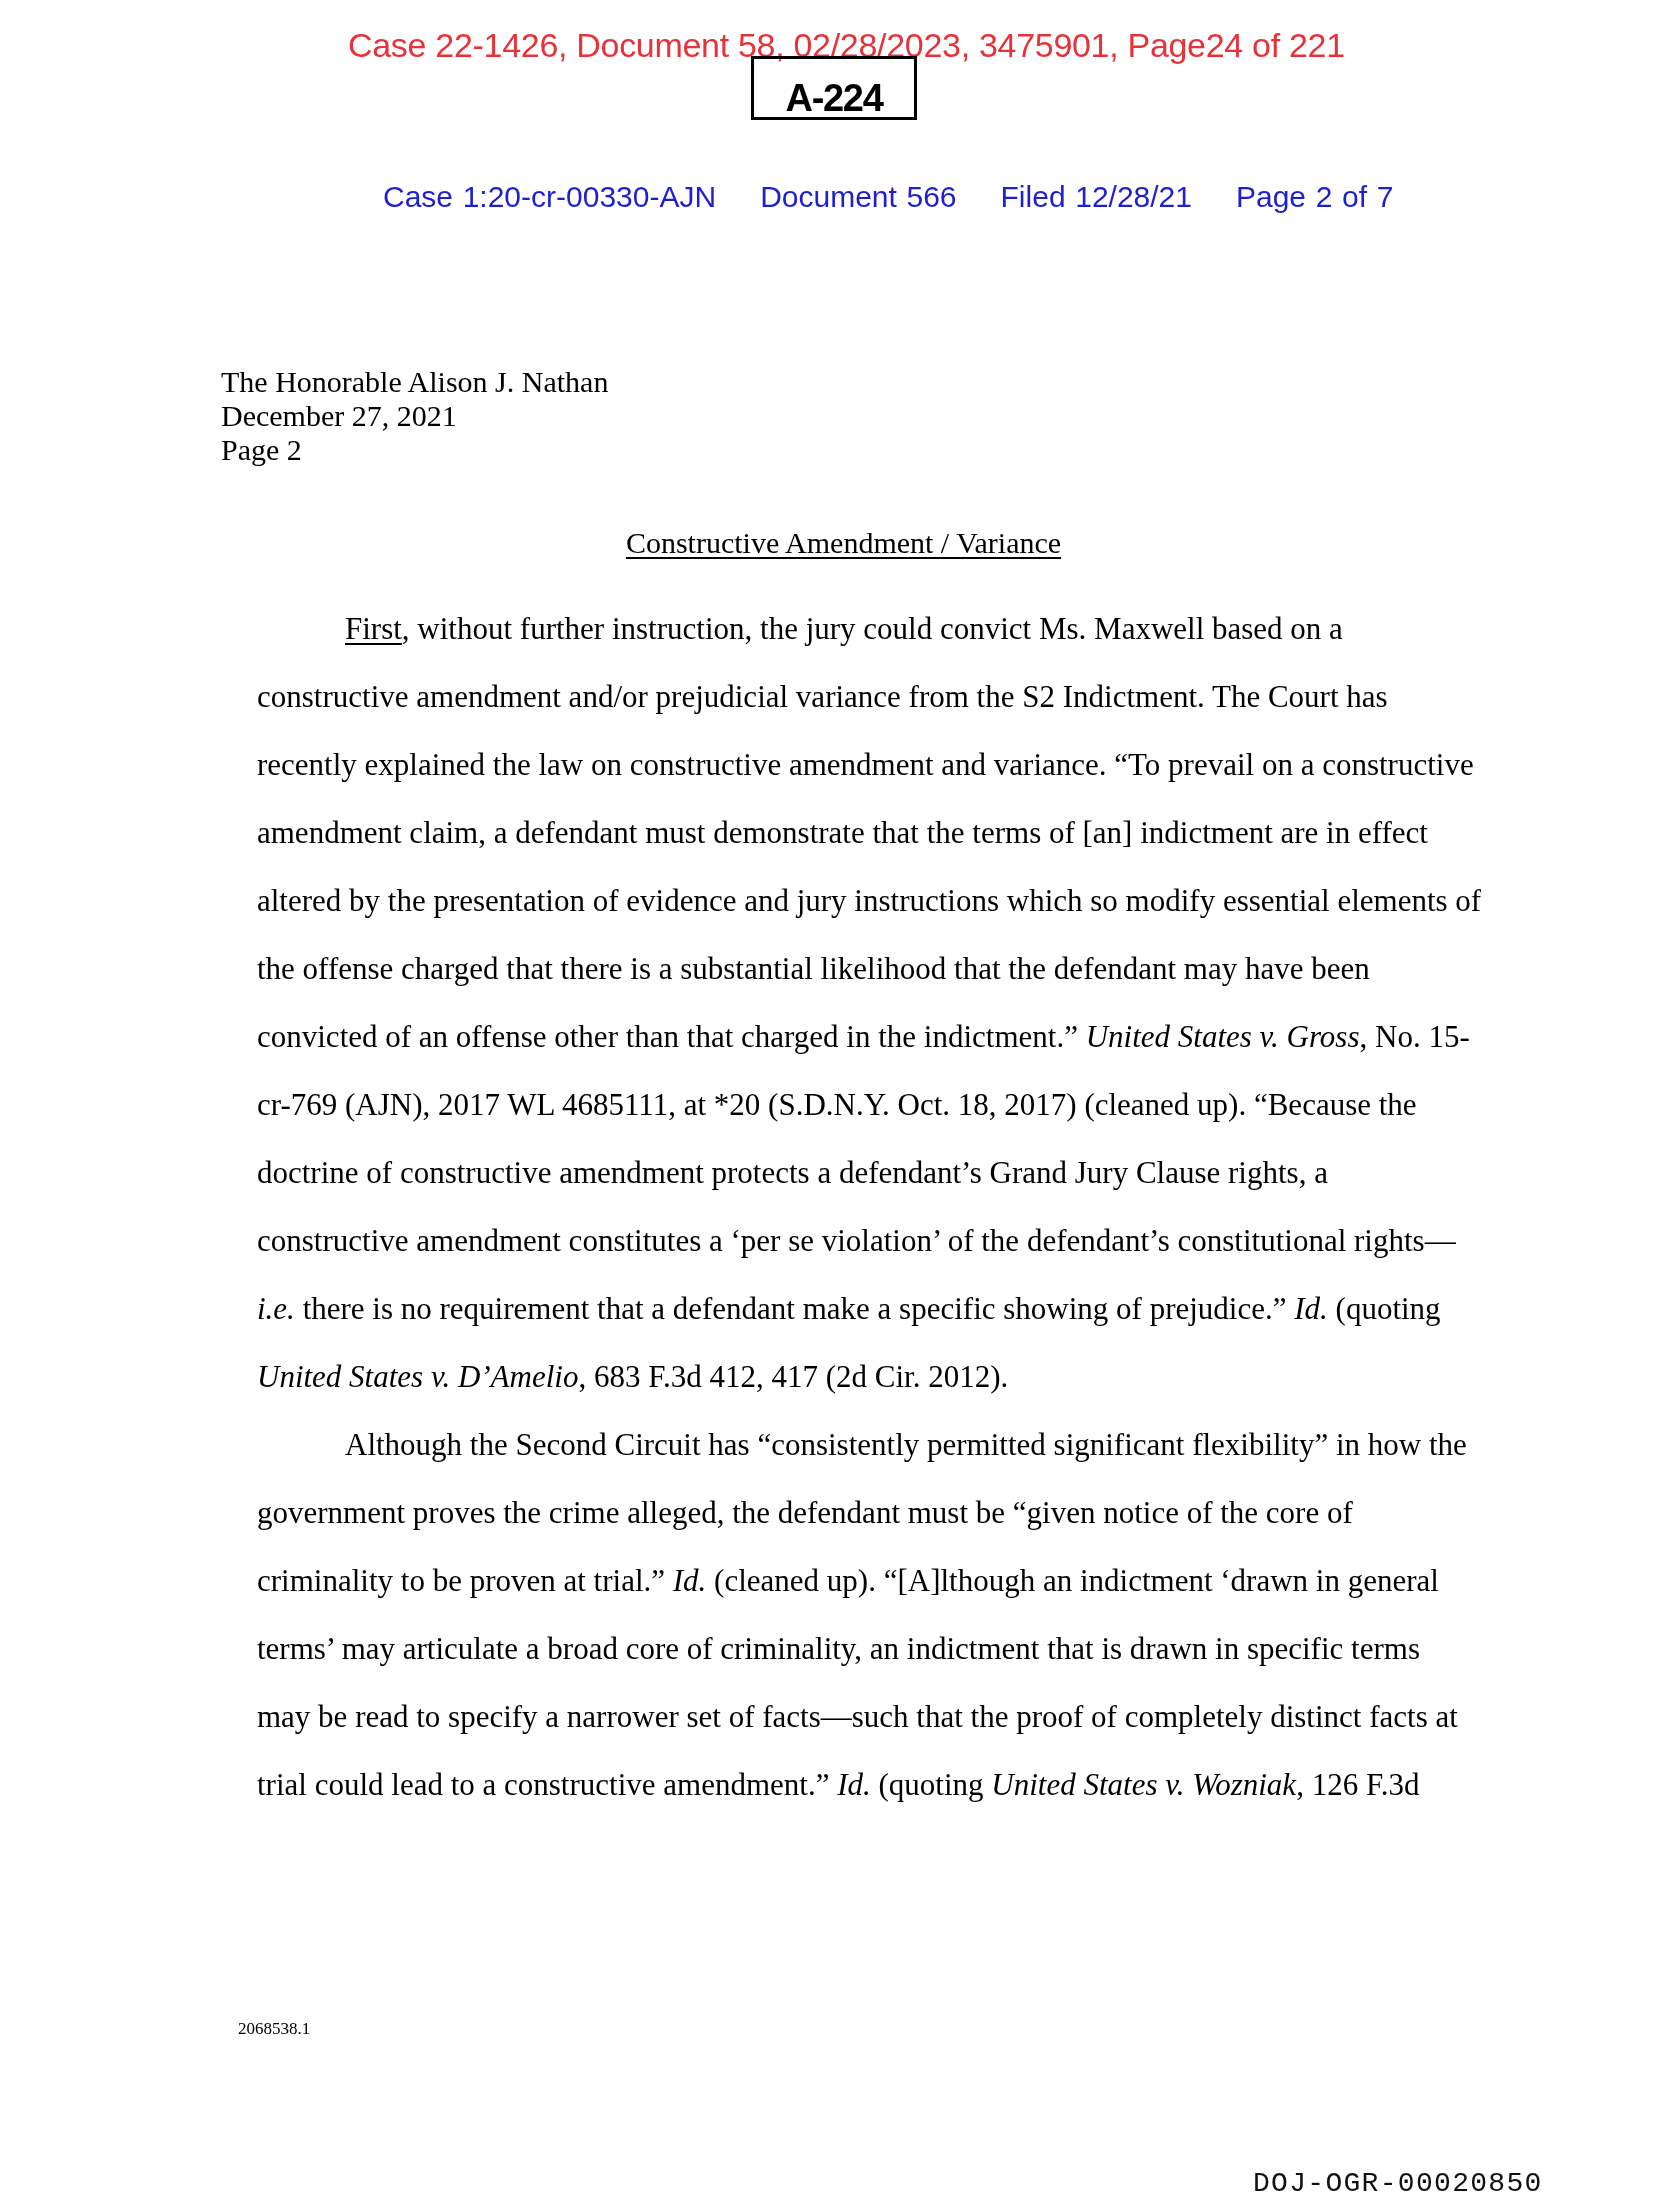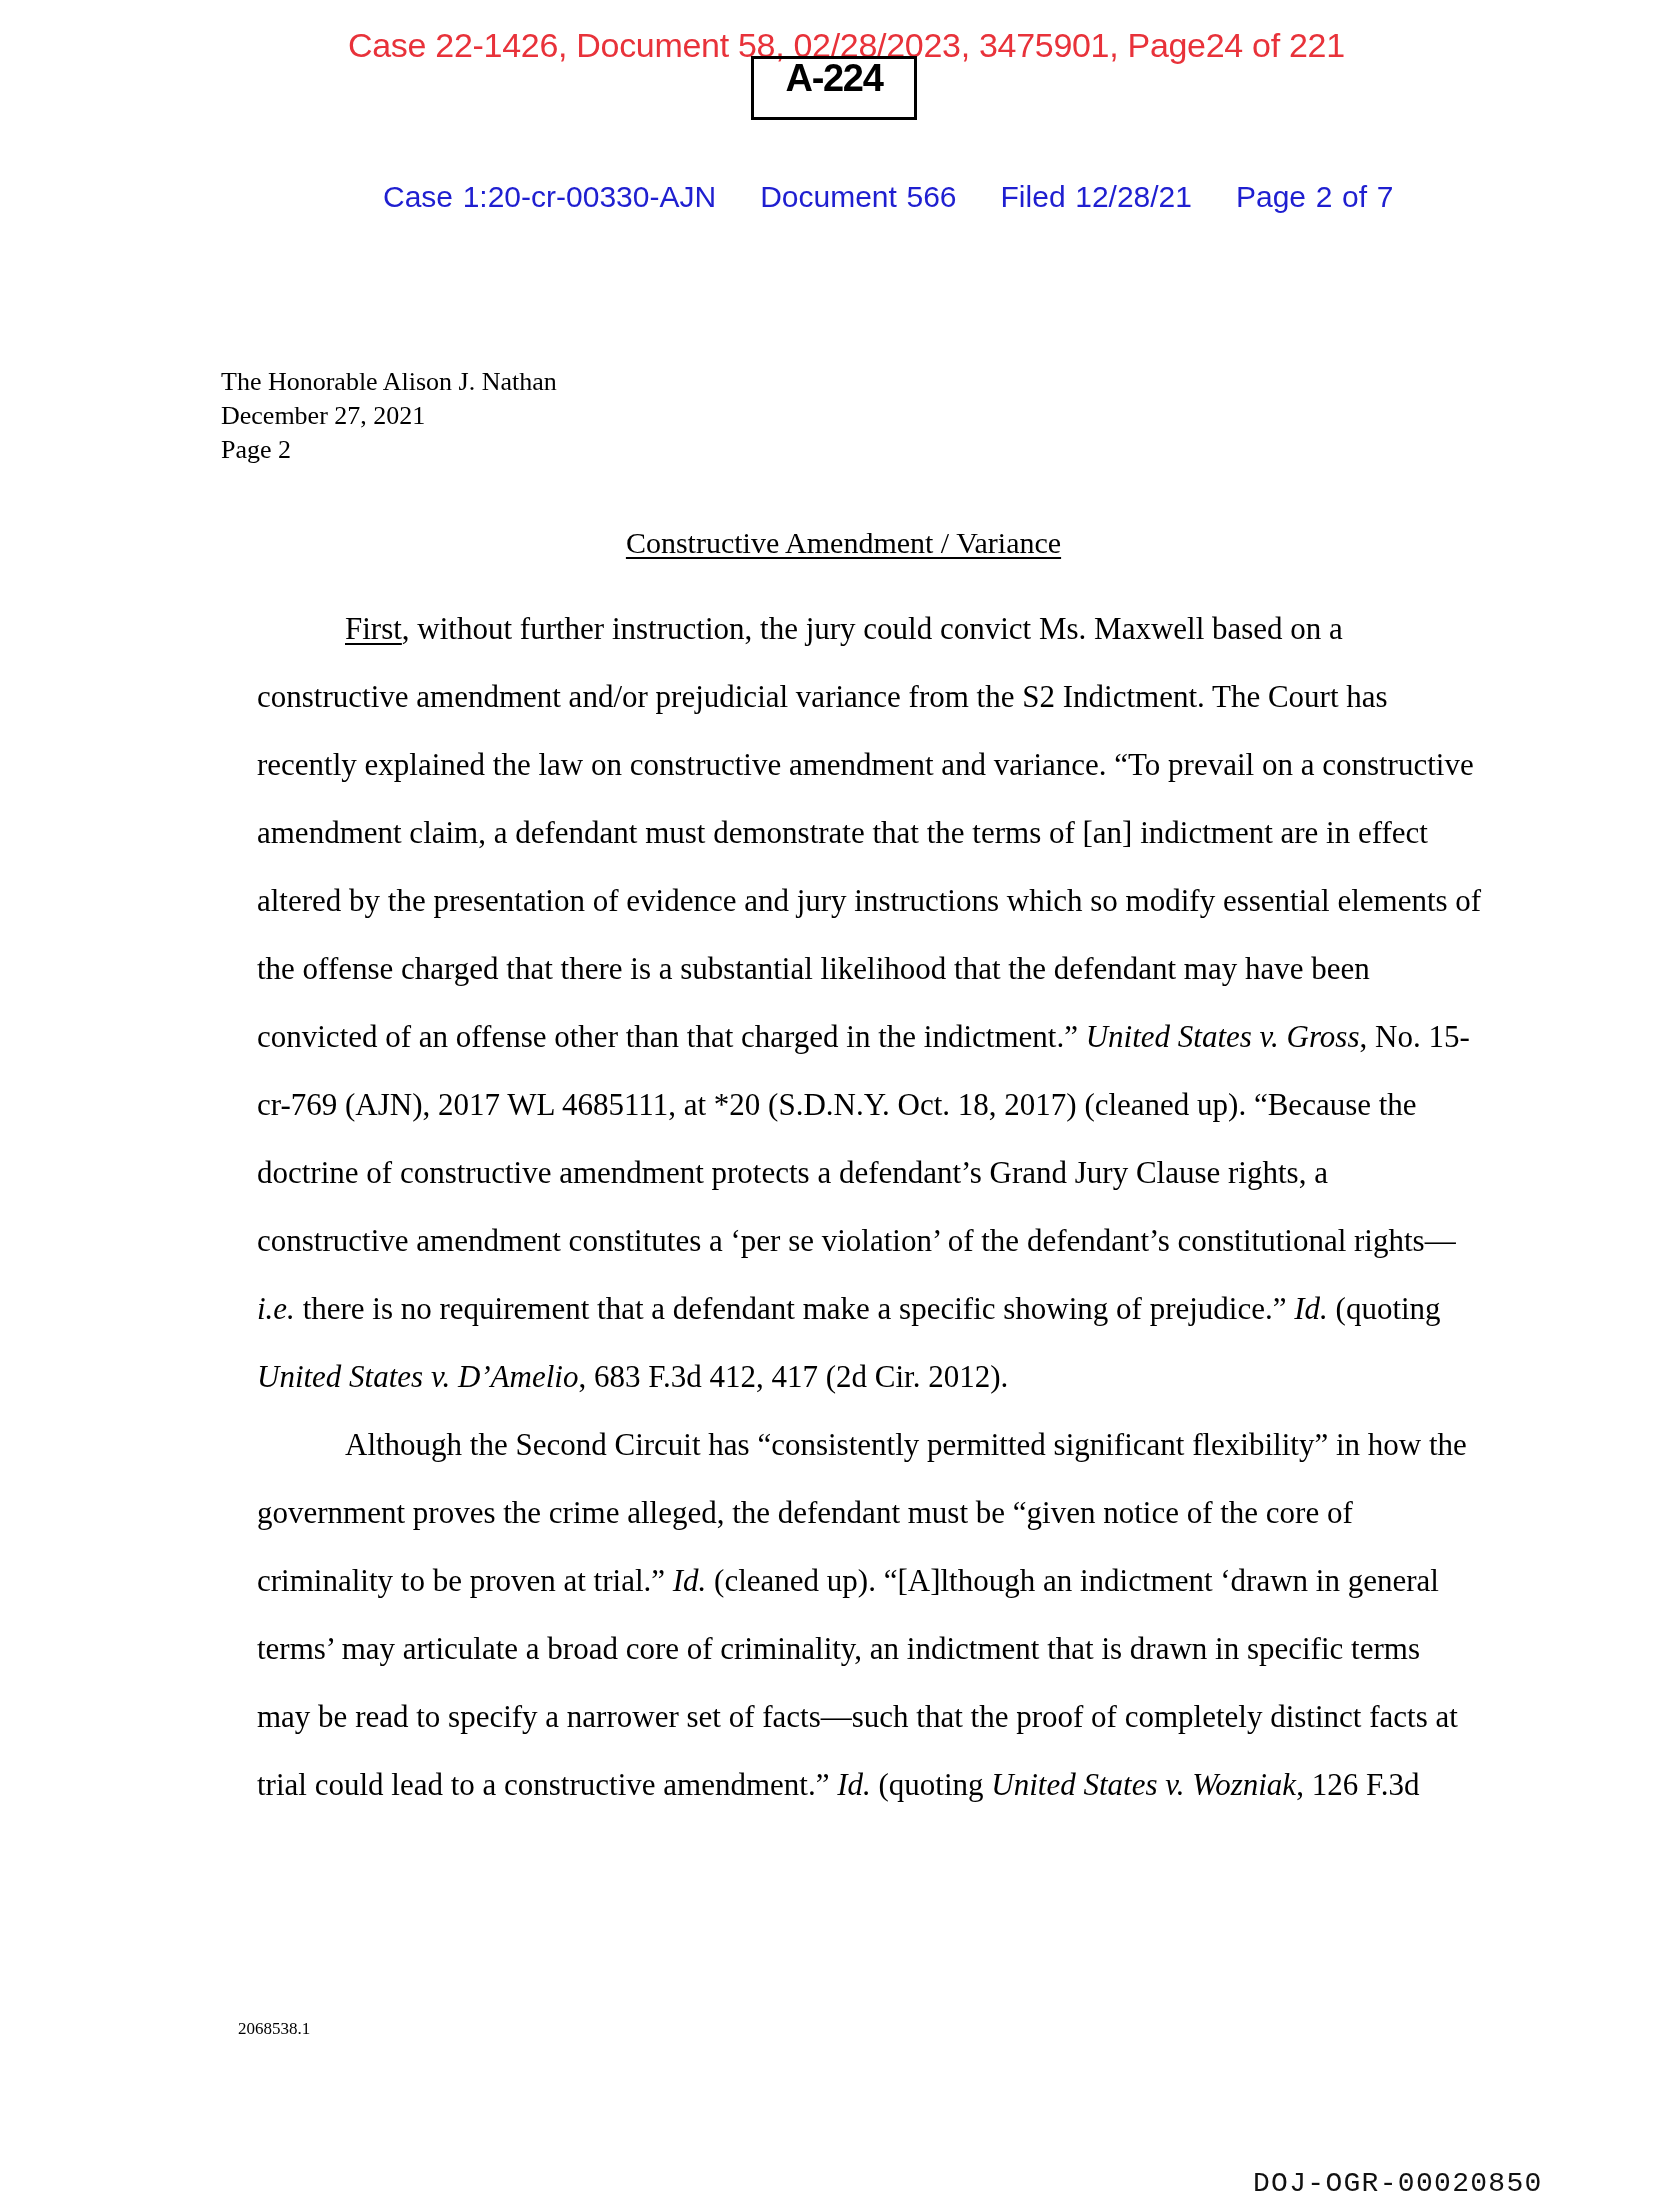--- a/index.html
+++ b/index.html
@@ -6,35 +6,35 @@
   body { width: 1675px; height: 2205px; position: relative; overflow: hidden; }
   .abs { position: absolute; white-space: nowrap; }
   .stamp-red {
     left: 348px; top: 26px; width: 974px;
     font-family: "Liberation Sans", sans-serif; font-size: 34px; color: #e8323a;
     line-height: 39px; letter-spacing: -0.3px; text-align: right; z-index: 1;
   }
   .exhibit-box {
     left: 751px; top: 56px; width: 160px; height: 58px;
     border: 3.3px solid #000; background: transparent; z-index: 2;
-    display: flex; align-items: flex-start; justify-content: center;
+    display: flex; align-items: flex-end; justify-content: center;
   }
   .exhibit-label {
     font-family: "Liberation Sans", sans-serif; font-weight: bold; font-size: 38px;
     color: #000; letter-spacing: -1.3px; line-height: 1;
   }
   .stamp-blue {
     left: 361px; top: 180px; width: 953px;
     font-family: "Liberation Sans", sans-serif; font-size: 30px; color: #1f1fd0;
     line-height: 33px; text-align: center; word-spacing: 1.3px;
   }
   .stamp-blue span { margin: 0 22px; }
   .serif { font-family: "Liberation Serif", serif; color: #000; }
   .addr {
-    left: 221px; top: 365px; font-size: 26px; line-height: 34px;
+    left: 221px; top: 365px; font-size: 30px; line-height: 34px;
   }
   .addr div { white-space: nowrap; }
   .heading {
     left: 0; width: 1687px; top: 524px; text-align: center;
     font-size: 30px; line-height: 37px;
   }
   .heading span { text-decoration: underline; text-decoration-thickness: 2px; text-underline-offset: 4px; }
   .body {
     left: 257px; top: 595px; width: 1169px;
     font-size: 31px; line-height: 68px;

